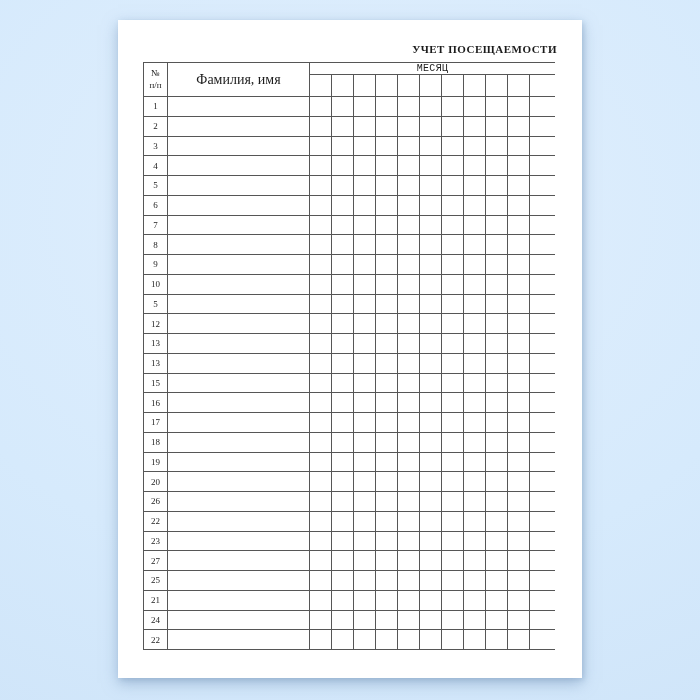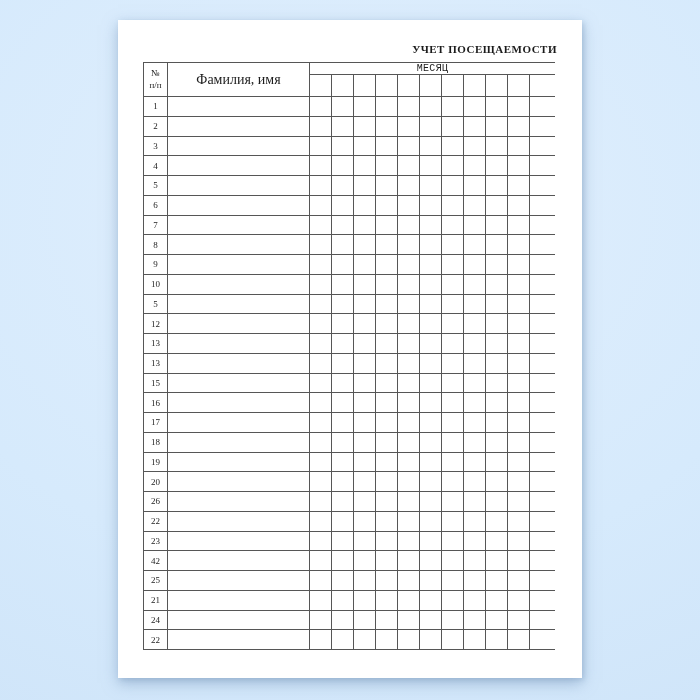--- a/index.html
+++ b/index.html
@@ -446,21 +446,21 @@
             <td class="day-cell"></td>
             <td class="day-cell"></td>
             <td class="day-cell"></td>
             <td class="day-cell"></td>
             <td class="day-cell"></td>
             <td class="day-cell"></td>
             <td class="day-cell"></td>
             <td class="day-cell cut"></td>
           </tr>
           <tr>
-            <td class="num-cell">42</td>
+            <td class="num-cell">27</td>
             <td class="name-cell"></td>
             <td class="day-cell"></td>
             <td class="day-cell"></td>
             <td class="day-cell"></td>
             <td class="day-cell"></td>
             <td class="day-cell"></td>
             <td class="day-cell"></td>
             <td class="day-cell"></td>
             <td class="day-cell"></td>
             <td class="day-cell"></td>

